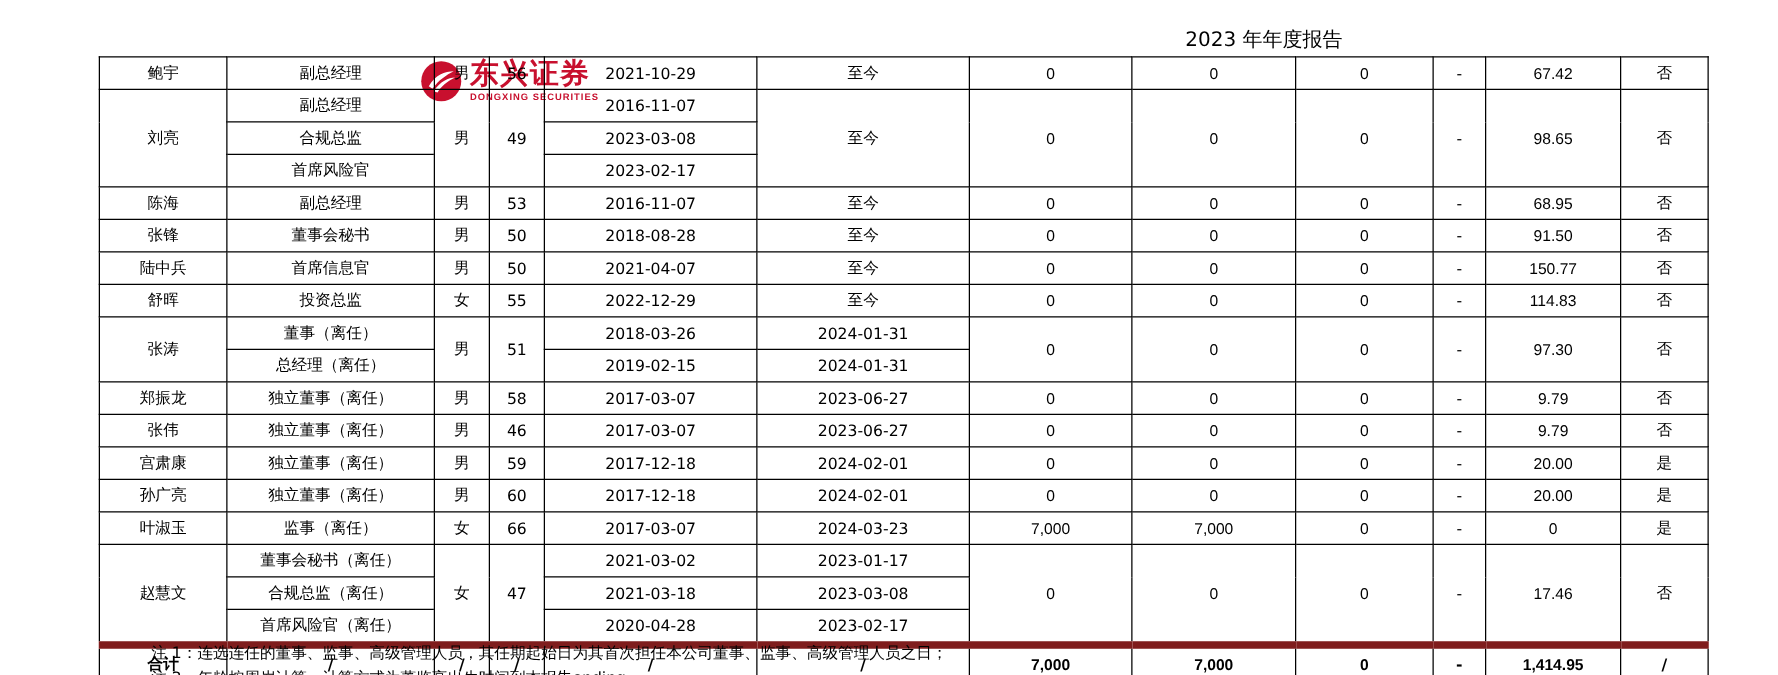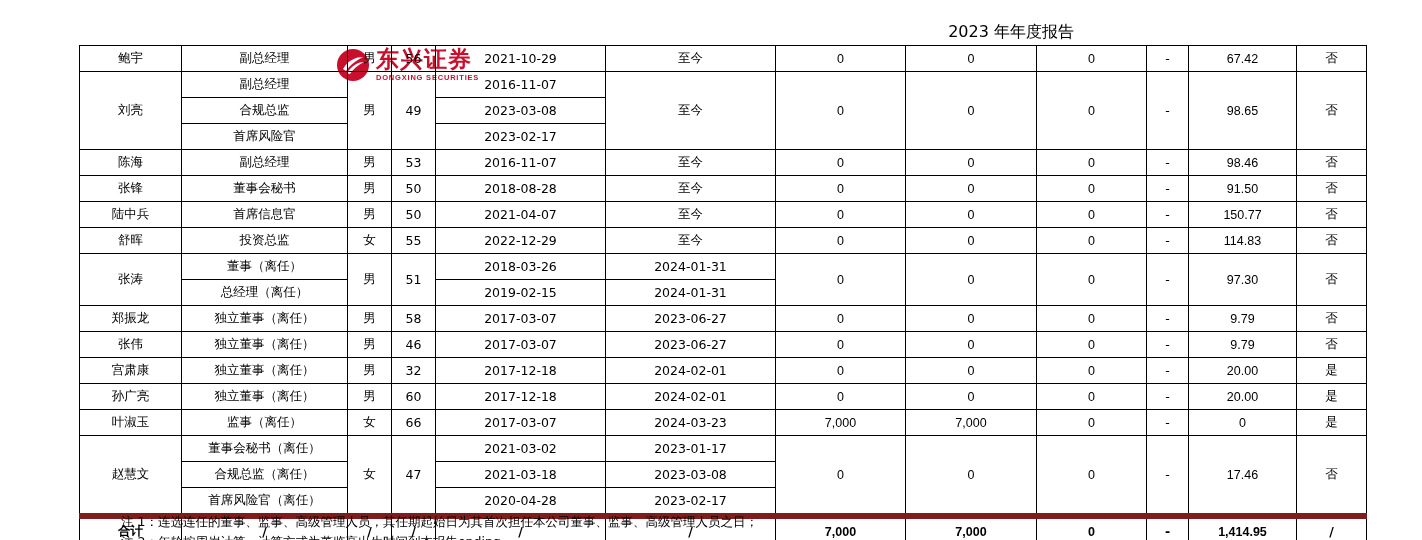--- a/index.html
+++ b/index.html
@@ -220,21 +220,21 @@
           <td>陈海</td>
           <td>副总经理</td>
           <td>男</td>
           <td>53</td>
           <td>2016-11-07</td>
           <td>至今</td>
           <td class="num">0</td>
           <td class="num">0</td>
           <td class="num">0</td>
           <td class="dash">-</td>
-          <td class="num">98.46</td>
+          <td class="num">68.95</td>
           <td>否</td>
         </tr>
 
         <tr>
           <td>张锋</td>
           <td>董事会秘书</td>
           <td>男</td>
           <td>50</td>
           <td>2018-08-28</td>
           <td>至今</td>
@@ -323,21 +323,21 @@
           <td class="num">0</td>
           <td class="dash">-</td>
           <td class="num">9.79</td>
           <td>否</td>
         </tr>
 
         <tr>
           <td>宫肃康</td>
           <td>独立董事（离任）</td>
           <td>男</td>
-          <td>32</td>
+          <td>59</td>
           <td>2017-12-18</td>
           <td>2024-02-01</td>
           <td class="num">0</td>
           <td class="num">0</td>
           <td class="num">0</td>
           <td class="dash">-</td>
           <td class="num">20.00</td>
           <td>是</td>
         </tr>
 

